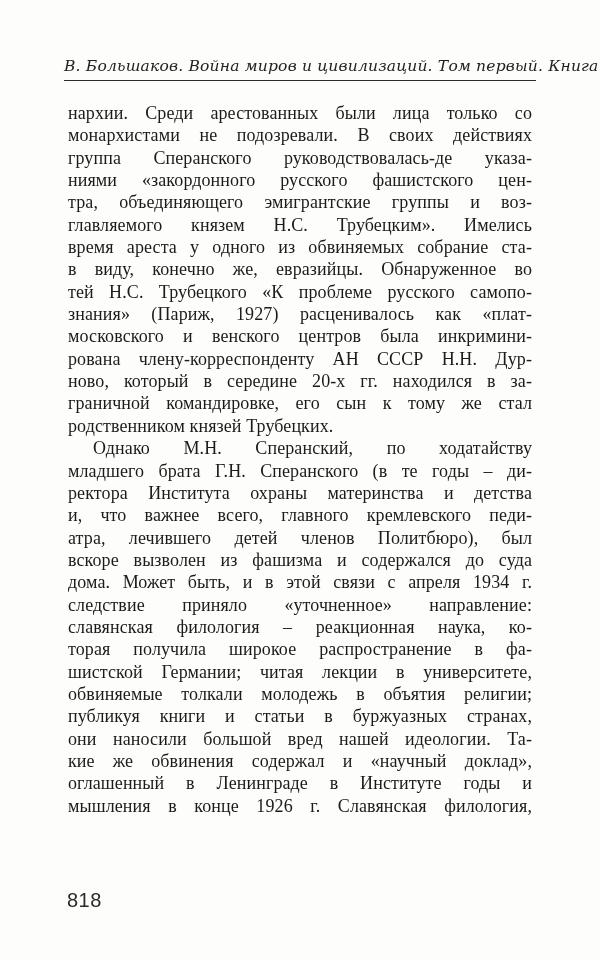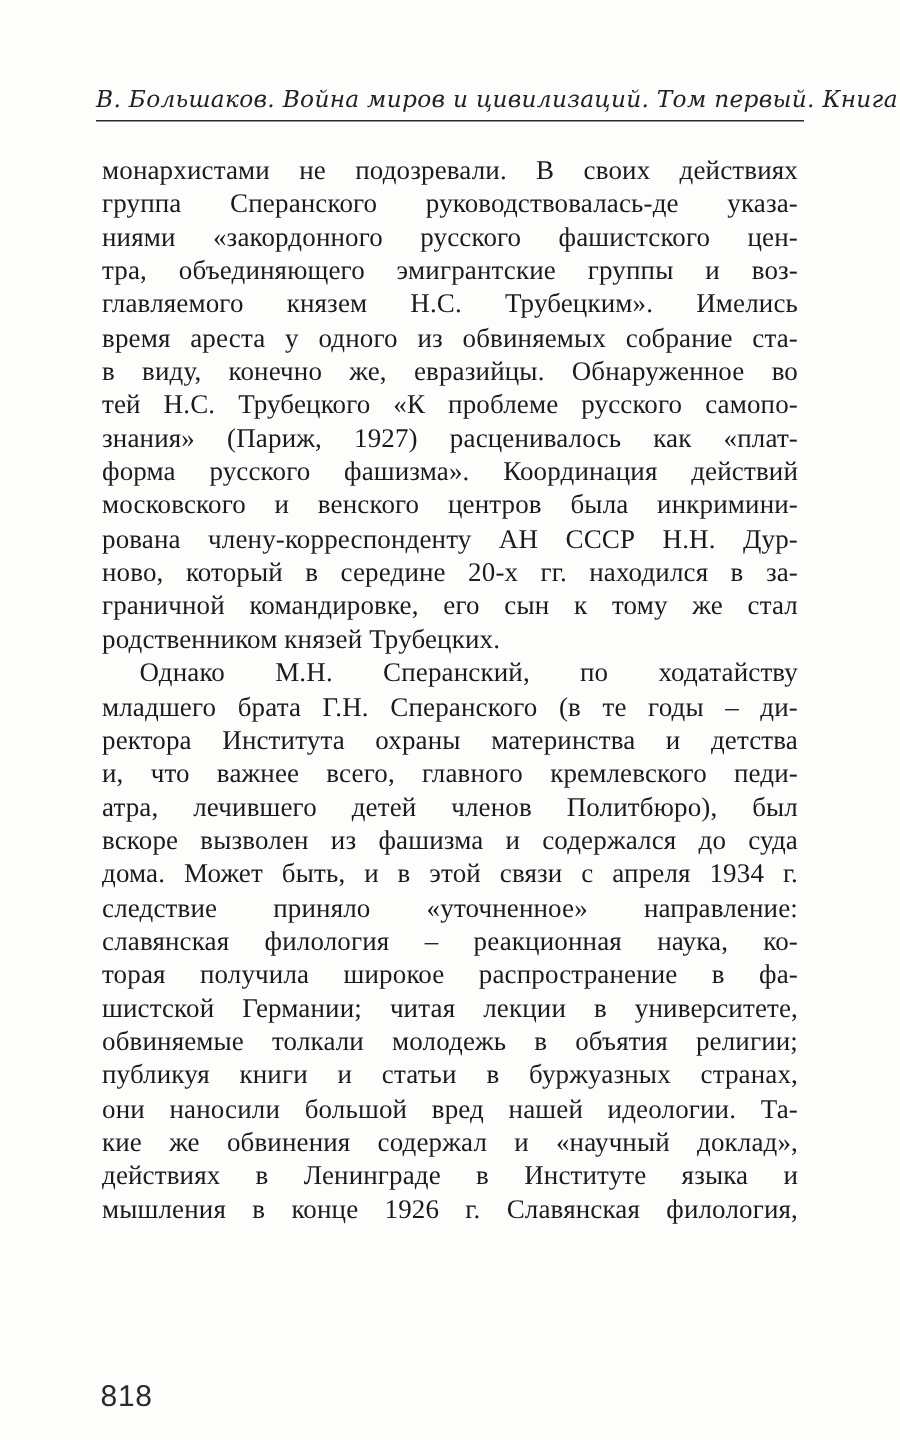--- a/index.html
+++ b/index.html
@@ -49,65 +49,65 @@
     letter-spacing: 0.1px;
   }
   .body-text .line.ragged {
     text-align-last: left;
   }
   .body-text .line.indent {
     padding-left: 25px;
   }
   .page-number {
     position: absolute;
-    top: 920px;
+    top: 889px;
     left: 67px;
     font-family: "Liberation Sans", sans-serif;
     font-size: 20px;
     color: #2b2b2b;
     letter-spacing: 0.5px;
   }
 </style>
 </head>
 <body>
 
 <div class="page">
   <div class="running-header">
     <span>В. Большаков. Война миров и цивилизаций. Том первый. Книга третья</span>
   </div>
 
   <div class="body-text" id="body-text">
+      <div class="line">нархии. Среди арестованных были лица только со</div>
       <div class="line">монархистами не подозревали. В своих действиях</div>
       <div class="line">группа Сперанского руководствовалась-де указа-</div>
       <div class="line">ниями «закордонного русского фашистского цен-</div>
       <div class="line">тра, объединяющего эмигрантские группы и воз-</div>
       <div class="line">главляемого князем Н.С. Трубецким». Имелись</div>
       <div class="line">время ареста у одного из обвиняемых собрание ста-</div>
       <div class="line">в виду, конечно же, евразийцы. Обнаруженное во</div>
       <div class="line">тей Н.С. Трубецкого «К проблеме русского самопо-</div>
       <div class="line">знания» (Париж, 1927) расценивалось как «плат-</div>
-      <div class="line">форма русского фашизма». Координация действий</div>
       <div class="line">московского и венского центров была инкримини-</div>
       <div class="line">рована члену-корреспонденту АН СССР Н.Н. Дур-</div>
       <div class="line">ново, который в середине 20-х гг. находился в за-</div>
       <div class="line">граничной командировке, его сын к тому же стал</div>
       <div class="line ragged">родственником князей Трубецких.</div>
       <div class="line indent">Однако М.Н. Сперанский, по ходатайству</div>
       <div class="line">младшего брата Г.Н. Сперанского (в те годы – ди-</div>
       <div class="line">ректора Института охраны материнства и детства</div>
       <div class="line">и, что важнее всего, главного кремлевского педи-</div>
       <div class="line">атра, лечившего детей членов Политбюро), был</div>
       <div class="line">вскоре вызволен из фашизма и содержался до суда</div>
       <div class="line">дома. Может быть, и в этой связи с апреля 1934 г.</div>
       <div class="line">следствие приняло «уточненное» направление:</div>
       <div class="line">славянская филология – реакционная наука, ко-</div>
       <div class="line">торая получила широкое распространение в фа-</div>
       <div class="line">шистской Германии; читая лекции в университете,</div>
       <div class="line">обвиняемые толкали молодежь в объятия религии;</div>
       <div class="line">публикуя книги и статьи в буржуазных странах,</div>
       <div class="line">они наносили большой вред нашей идеологии. Та-</div>
       <div class="line">кие же обвинения содержал и «научный доклад»,</div>
-      <div class="line">действиях в Ленинграде в Институте языка и</div>
+      <div class="line">оглашенный в Ленинграде в Институте годы и</div>
       <div class="line">мышления в конце 1926 г. Славянская филология,</div>
     </div>
 
   <div class="page-number">818</div>
 </div>
 
 </body></html>

